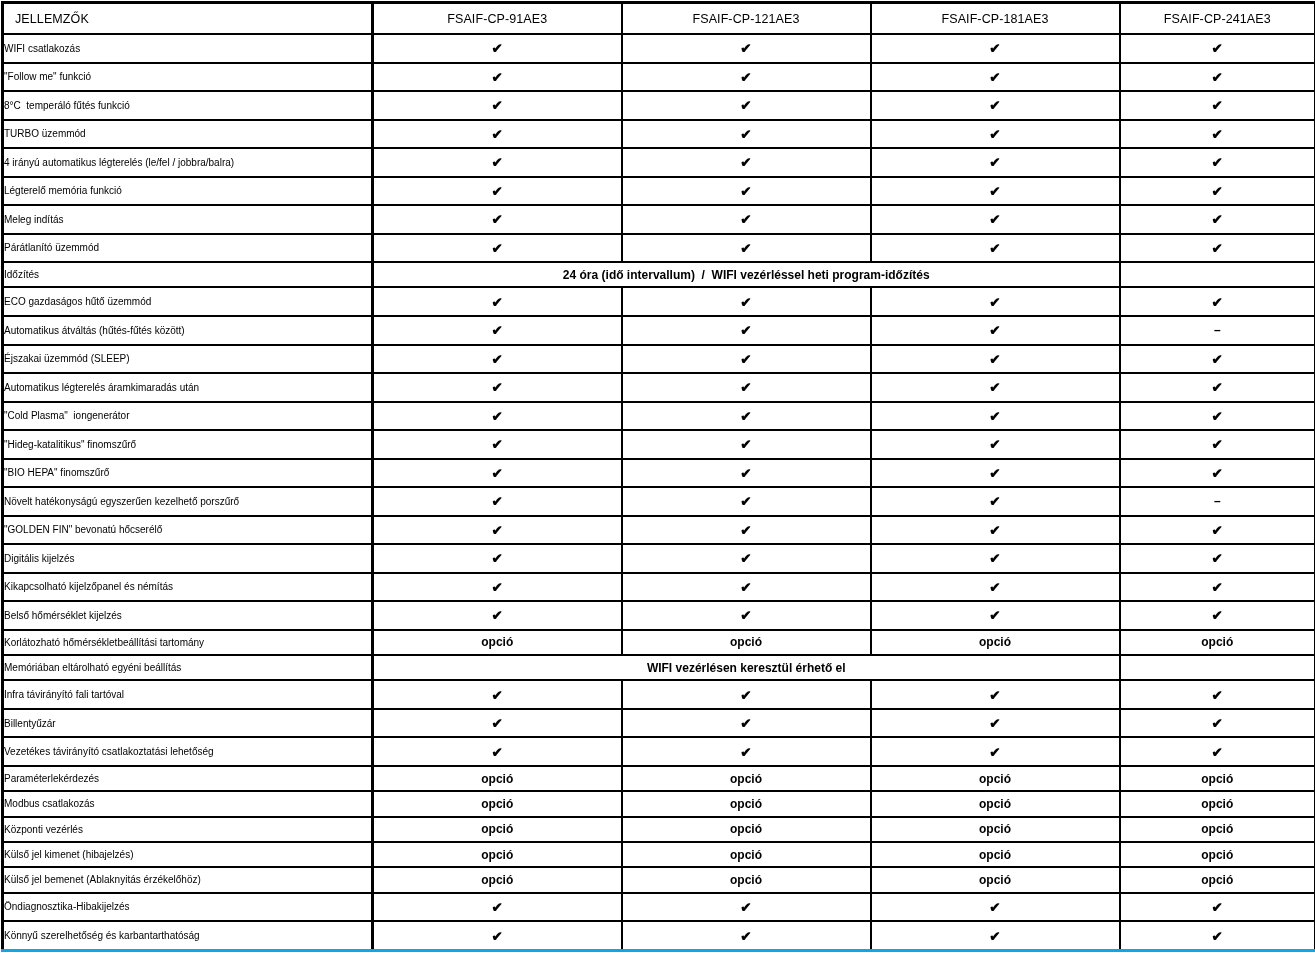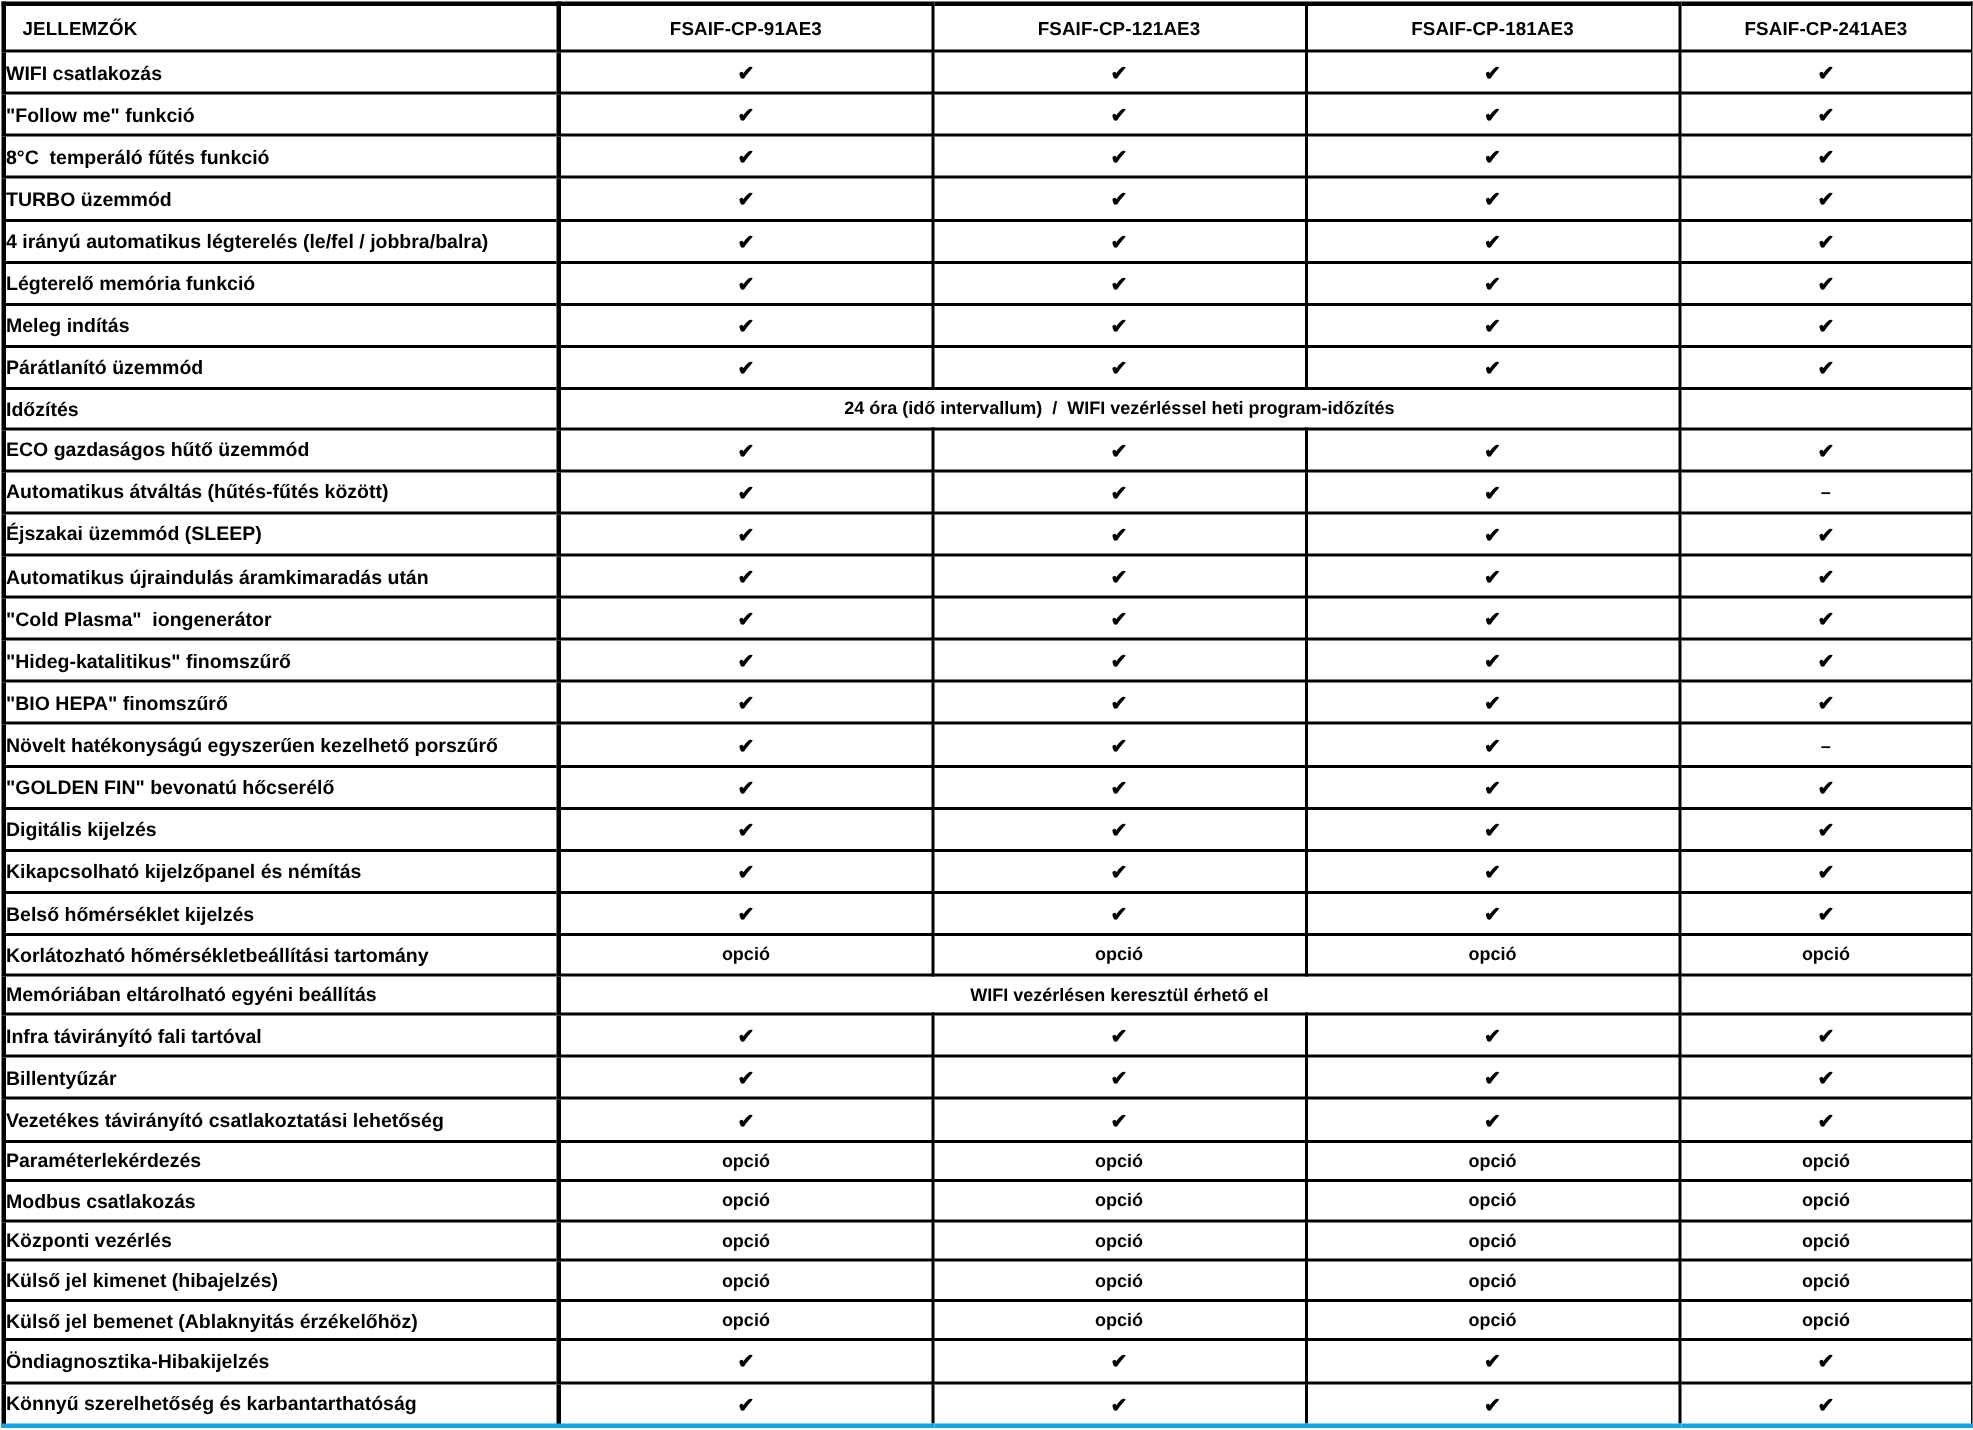--- a/index.html
+++ b/index.html
@@ -42,32 +42,32 @@
   table.features tr > *:first-child { border-left: 3px solid #000000; }
   table.features tr > *:last-child { border-right: 3px solid #000000; }
   table.features thead tr > * { border-top: 3px solid #000000; }
   table.features tbody tr:last-child > * { border-bottom: 3px solid #0ea5e9; }
   
   table.features tr > *:first-child { border-right: 3px solid #000000; }
 
   thead th {
     height: 29px;
     font-size: 12.5px;
-    font-weight: bold;
+    font-weight: normal;
     text-align: center;
     vertical-align: middle;
     letter-spacing: 0.1px;
   }
   thead th.feature-head {
     text-align: left;
     padding-left: 11px;
   }
   td.feature-cell {
-    font-size: 13px;
-    font-weight: bold;
+    font-size: 10px;
+    font-weight: normal;
     text-align: left;
     vertical-align: middle;
     padding-left: 5px;
     white-space: pre;
   }
   td.value-cell {
     font-size: 12px;
     font-weight: bold;
     text-align: center;
     vertical-align: middle;
@@ -178,21 +178,21 @@
           <td class="value-cell">–</td>
         </tr>
         <tr>
           <td class="feature-cell">Éjszakai üzemmód (SLEEP)</td>
           <td class="value-cell check">✔</td>
           <td class="value-cell check">✔</td>
           <td class="value-cell check">✔</td>
           <td class="value-cell check">✔</td>
         </tr>
         <tr>
-          <td class="feature-cell">Automatikus újraindulás áramkimaradás után</td>
+          <td class="feature-cell">Automatikus légterelés áramkimaradás után</td>
           <td class="value-cell check">✔</td>
           <td class="value-cell check">✔</td>
           <td class="value-cell check">✔</td>
           <td class="value-cell check">✔</td>
         </tr>
         <tr>
           <td class="feature-cell">"Cold Plasma"  iongenerátor</td>
           <td class="value-cell check">✔</td>
           <td class="value-cell check">✔</td>
           <td class="value-cell check">✔</td>

